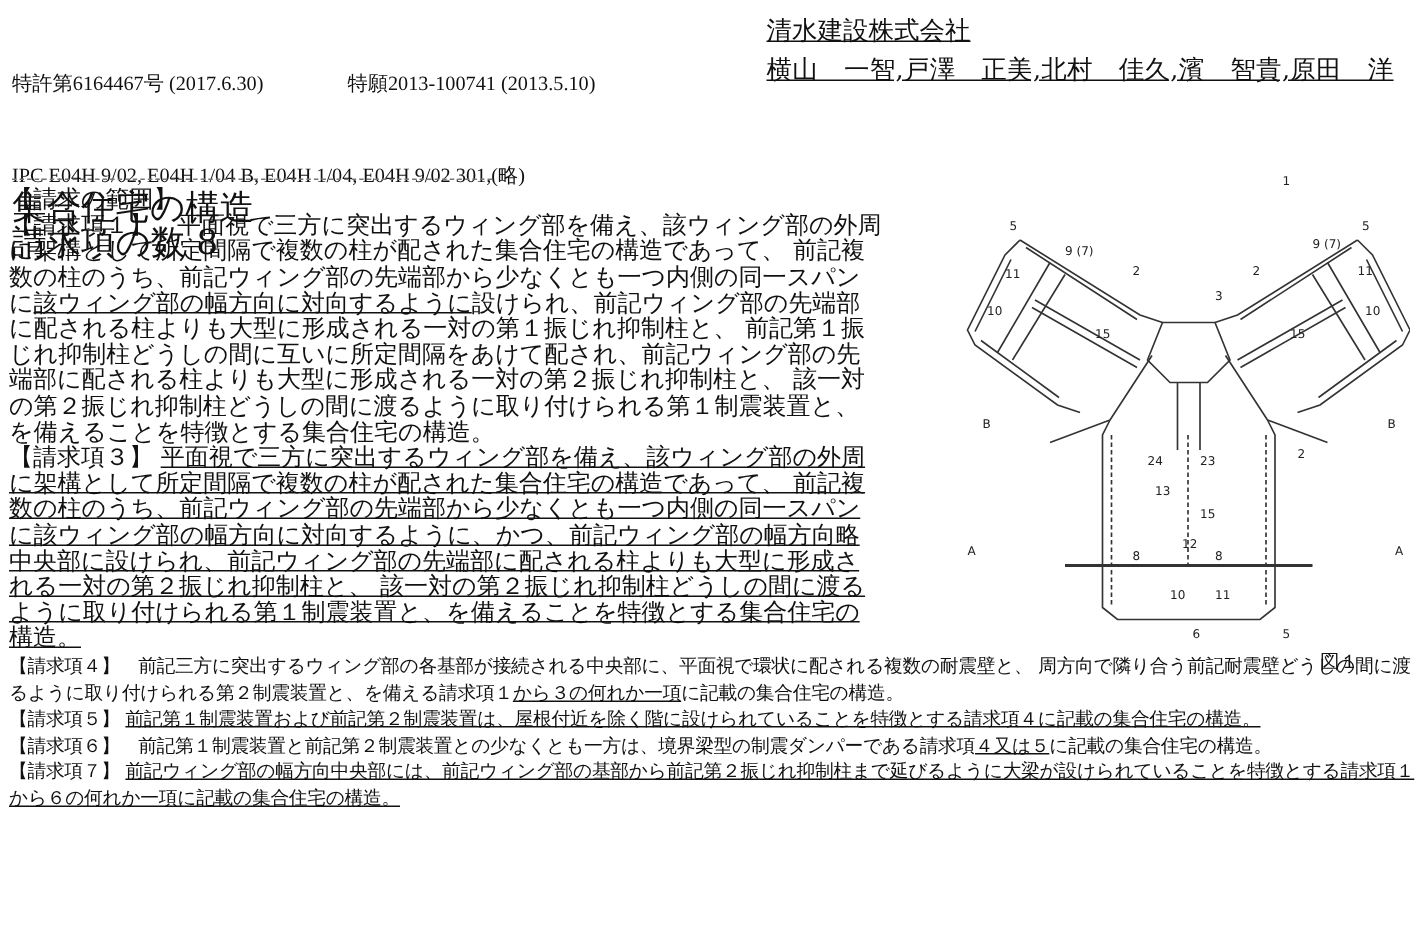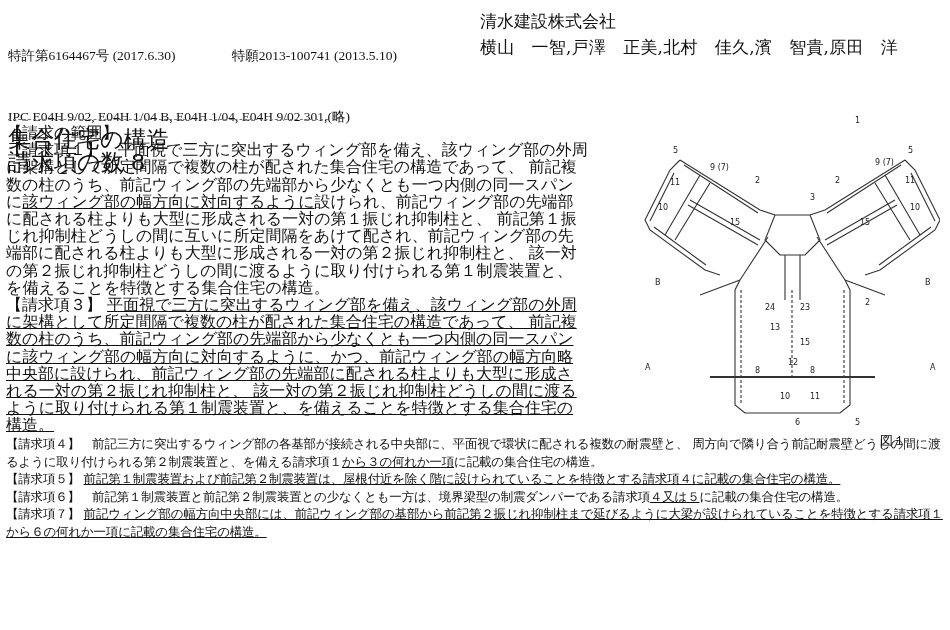--- a/index.html
+++ b/index.html
@@ -1,21 +1,21 @@
 <!DOCTYPE html>
 <html><head>
 <meta charset="utf-8">
 <style>
   html, body { margin:0; padding:0; background:#ffffff; }
   body { width:950px; height:630px; position:relative; overflow:hidden; color:#111; font-family:"DejaVu Serif", serif; }
   .hdr { position:absolute; left:8px; top:6px; }
   .hline { font-size:13.5px; line-height:22px; white-space:nowrap; font-family:"Liberation Serif", serif;margin-top:39px; }
   .hline .gap { display:inline-block; width:56px; }
   .title { font-size:23px; line-height:23px; white-space:nowrap; }
-  .right { position:absolute; left:480px; top:8px; }
+  .right { position:absolute; left:511px; top:8px;text-decoration:underline; }
   .right .company { font-size:17px; line-height:26px; white-space:nowrap; }
   .right .inventors { font-size:17px; line-height:26px; white-space:nowrap; letter-spacing:0.2px; }
   .sep { position:absolute; left:8px; top:119px; width:320px; border-top:1px dashed #777; }
   .claims { position:absolute; left:6px; top:124px; width:582px; font-size:16px; line-height:17.2px; }
   .claims2 { position:absolute; left:6px; top:435px; width:938px; font-size:12.5px; line-height:17.6px; letter-spacing:-0.2px; }
   .claims p, .claims2 p { margin:0; }
   .u { text-decoration:underline; }
   .figure { position:absolute; left:640px; top:115px; width:300px; height:315px; }
   .fig-label { position:absolute; left:880px; top:412px; font-size:13px; font-family:"DejaVu Sans", sans-serif;margin-top:20px; }
 </style>

